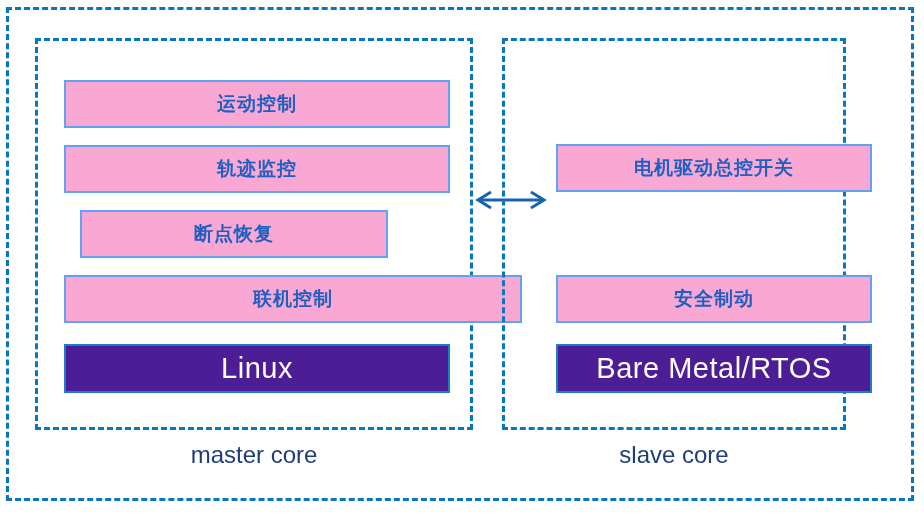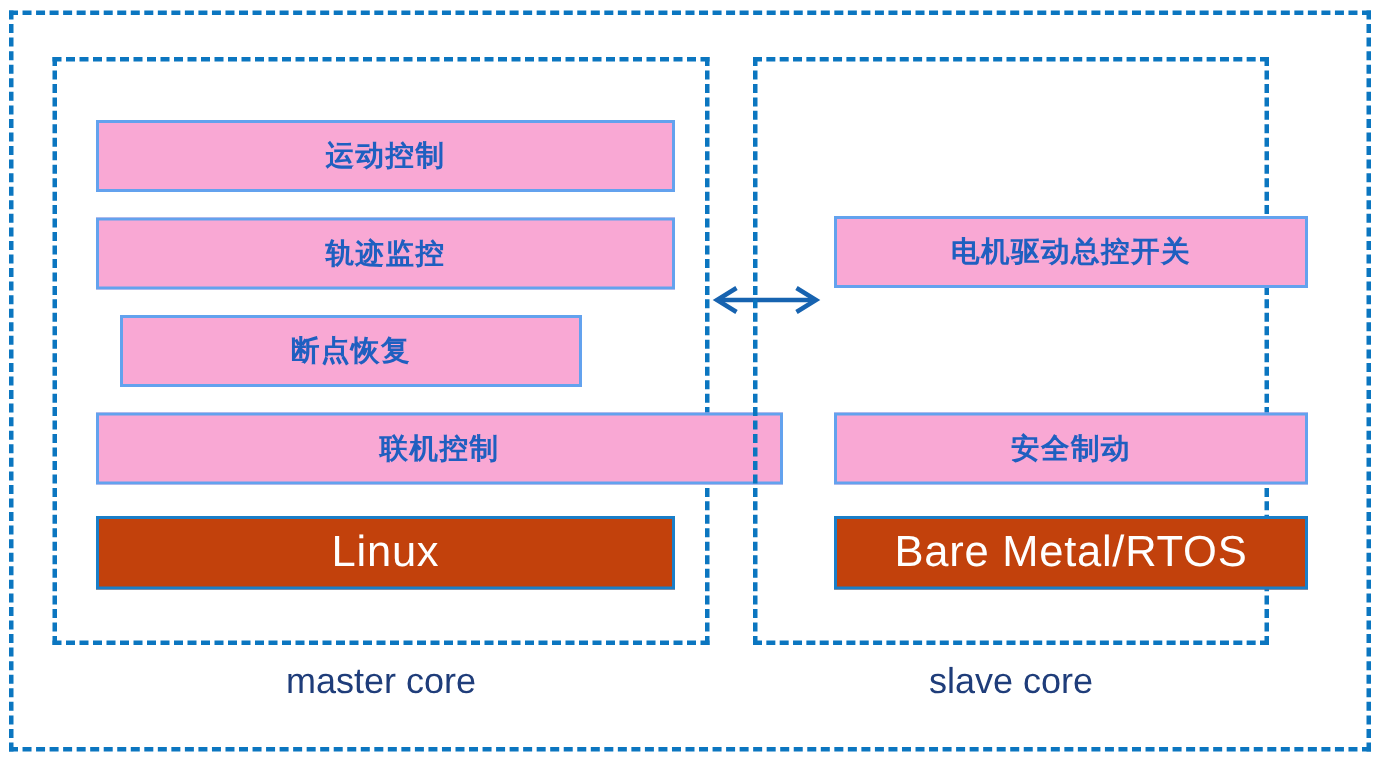--- a/index.html
+++ b/index.html
@@ -50,21 +50,21 @@
   .block.light {
     background: #f9a8d4;
     border: 2px solid #63a2ee;
     color: #1f5fc0;
     font-family: "Liberation Serif", serif;
     font-weight: bold;
     font-size: 19px;
     letter-spacing: 1px;
   }
   .block.dark {
-    background: #c2410c;
+    background: #4c1d95;
     border: 2px solid #1a7ec8;
     color: #ffffff;
     font-family: "Liberation Sans", sans-serif;
     font-weight: normal;
     font-size: 29px;
     letter-spacing: 0.5px;
   }
 
   
   .core-caption {

